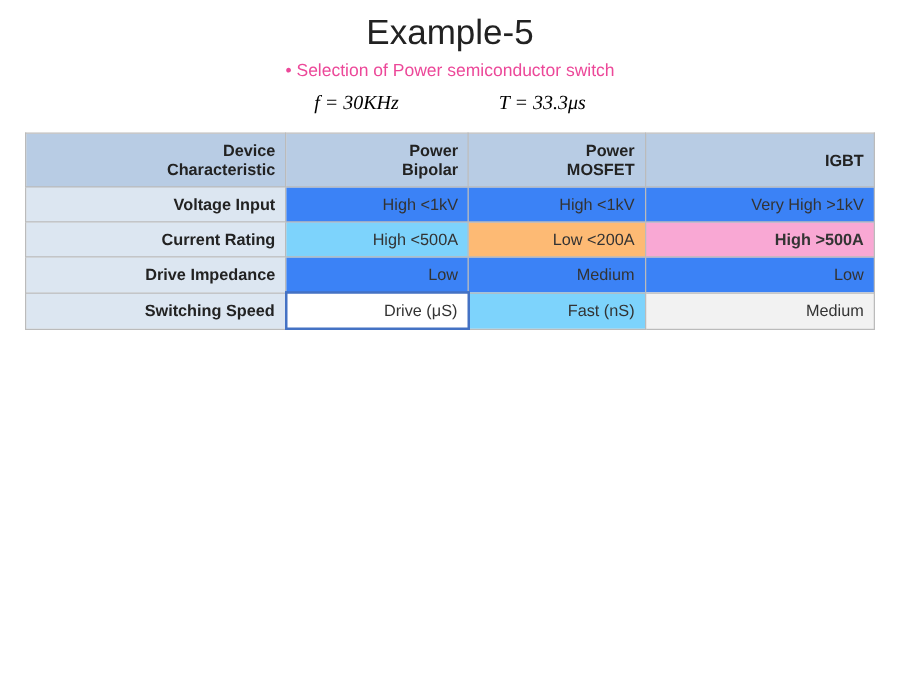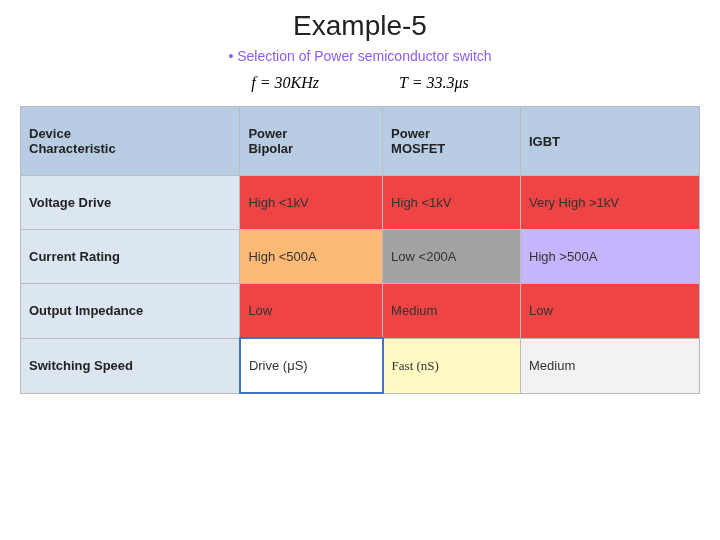--- a/index.html
+++ b/index.html
@@ -17,57 +17,57 @@
     h1 {
       font-size: 28px;
       font-weight: normal;
       text-align: left;
       margin-bottom: 6px;
       color: #222;
     }
     .subtitle {
       font-size: 14px;
       margin-bottom: 10px;
-      color: #8b5cf6;
+      color: #ec4899;
     }
     .formulas {
       display: flex;
       gap: 80px;
       margin-bottom: 14px;
       font-size: 15px;
       font-style: italic;
     }
     .formula {
       font-family: 'Times New Roman', Times, serif;
       font-style: italic;
       font-size: 16px;
     }
     table {
       border-collapse: collapse;
       width: 680px;
       font-size: 13px;
     }
     th, td {
       border: 1px solid #bbb;
-      padding: 19px 8px;
-      text-align: left;
+      padding: 6px 8px;
+      text-align: right;
       vertical-align: middle;
     }
     .header-row th {
       background-color: #b8cce4;
       font-weight: bold;
       color: #222;
     }
     .shaded {
       background-color: #dce6f1;
       font-weight: bold;
       color: #222;
     }
     .light {
-      background-color: #ef4444;
+      background-color: #3b82f6;
       color: #333;
     }
     .highlight-box {
       border: 2px solid #4472c4;
       background-color: #fff;
       color: #333;
     }
     .sub-text {
       font-size: 11px;
     }
@@ -93,37 +93,37 @@
   <thead>
     <tr class="header-row">
       <th>Device<br>Characteristic</th>
       <th>Power<br>Bipolar</th>
       <th>Power<br>MOSFET</th>
       <th>IGBT</th>
     </tr>
   </thead>
   <tbody id="table-body">
   <tr>
-        <td class="shaded">Voltage Drive</td>
+        <td class="shaded">Voltage Input</td>
         <td class="light">High &lt;1kV</td>
         <td class="light">High &lt;1kV</td>
         <td class="light">Very High &gt;1kV</td>
       </tr>
       <tr>
         <td class="shaded">Current Rating</td>
-        <td class="light" style="background-color: #fdba74;">High &lt;500A</td>
-        <td class="light" style="background-color: #a3a3a3;">Low &lt;200A</td>
-        <td class="light" style="background-color: #c4b5fd;">High &gt;500A</td>
+        <td class="light" style="background-color: #7dd3fc;">High &lt;500A</td>
+        <td class="light" style="background-color: #fdba74;">Low &lt;200A</td>
+        <td class="light" style="background-color: #f9a8d4; font-weight: bold;">High &gt;500A</td>
       </tr>
       <tr>
-        <td class="shaded">Output Impedance</td>
+        <td class="shaded">Drive Impedance</td>
         <td class="light">Low</td>
         <td class="light">Medium</td>
         <td class="light">Low</td>
       </tr>
       <tr>
         <td class="shaded">Switching Speed</td>
         <td class="highlight-box" style="border: 2px solid rgb(68, 114, 196);">Drive (μS)</td>
-        <td class="light" style="background-color: #fef9c3; font-family: Liberation Serif, serif;">Fast (nS)</td>
+        <td class="light" style="background-color: #7dd3fc;">Fast (nS)</td>
         <td class="light" style="background-color: rgb(242, 242, 242);">Medium</td>
       </tr>
     </tbody>
 </table>
 
 </body></html>

